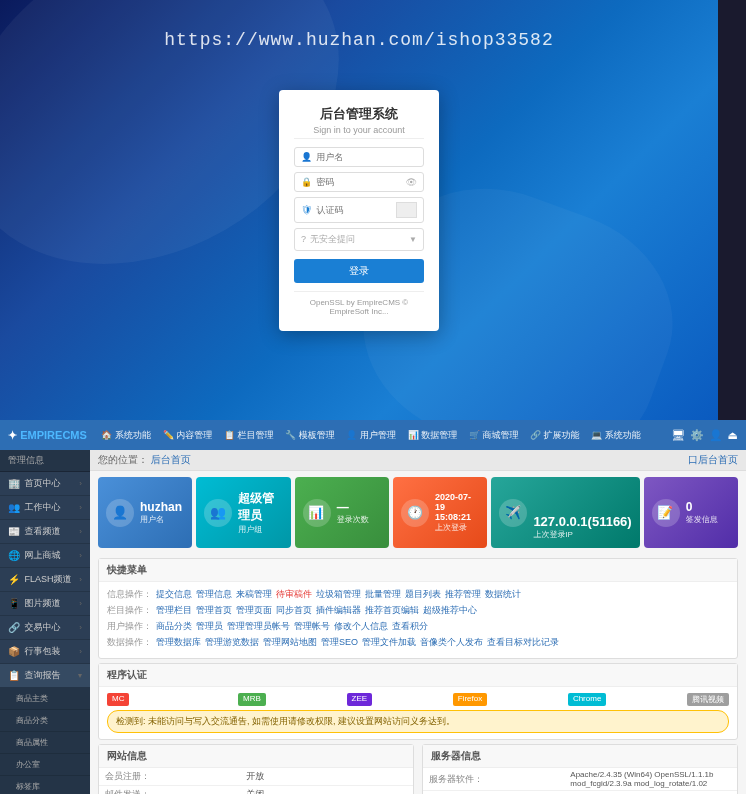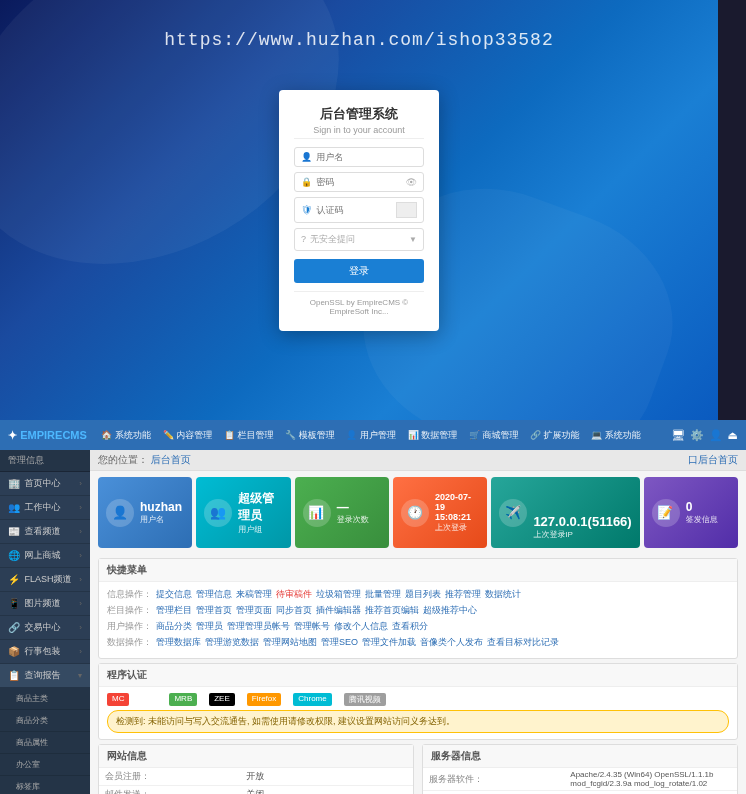--- a/index.html
+++ b/index.html
@@ -361,32 +361,33 @@
     }
 
     .quick-link.red { color: #e53935; }
 
     
     .task-tags {
       display: flex;
       gap: 12px;
       flex-wrap: wrap;
       margin-bottom: 4px;
+      justify-content: space-between;
     }
 
     .tag {
       padding: 1px 5px;
       border-radius: 2px;
       font-size: 8px;
       color: white;
       cursor: pointer;
     }
     .tag-red { background: #f44336; }
     .tag-green { background: #4caf50; margin-left: 28px; }
-    .tag-blue { background: #000000; }
+    .tag-blue { background: #6d28d9; }
     .tag-orange { background: #ff9800; }
     .tag-cyan { background: #00bcd4; }
     .tag-gray { background: #9e9e9e; }
 
     .task-alert {
       background: #fff3cd;
       border: 1px solid #ffc107;
       border-radius: 11px;
       padding: 4px 8px;
       font-size: 9px;

